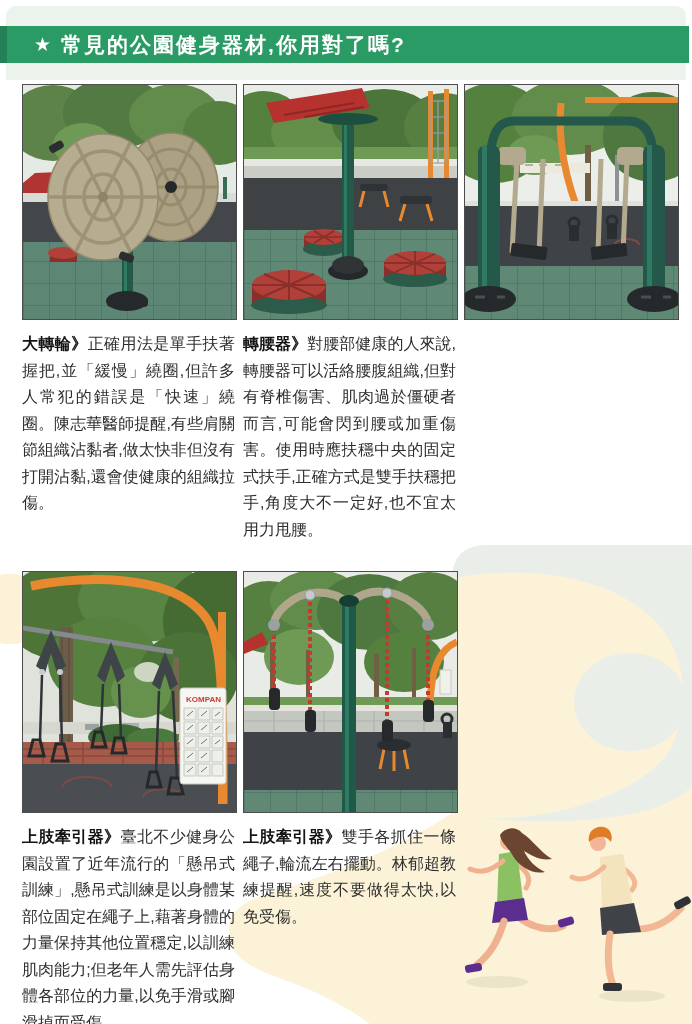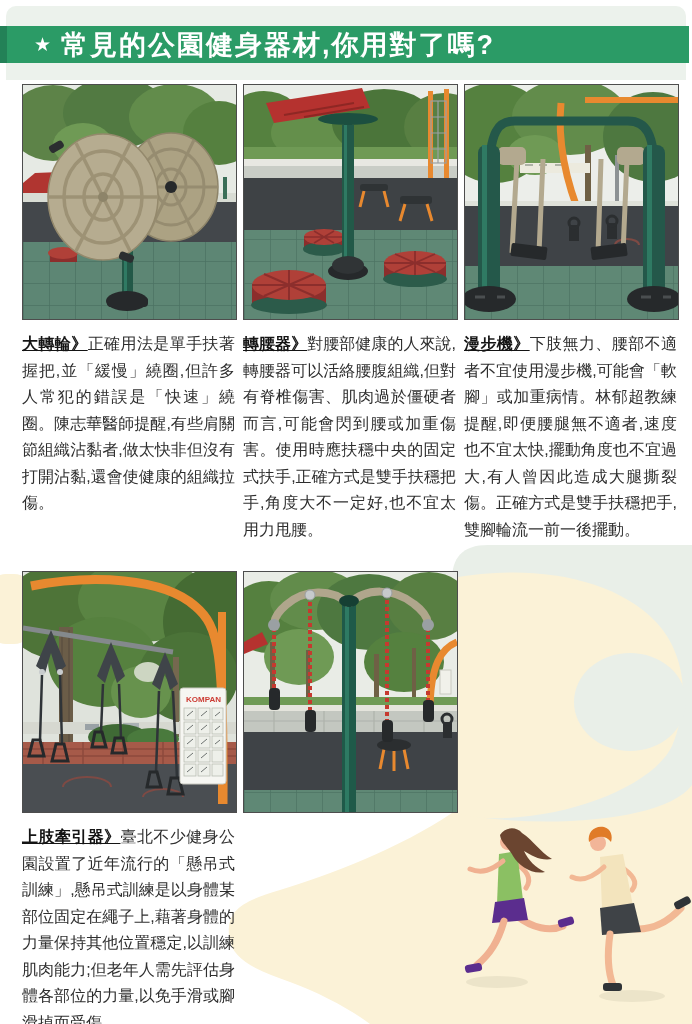--- a/index.html
+++ b/index.html
@@ -12,34 +12,34 @@
   .header-strip{
     position:absolute;left:6px;right:6px;top:6px;height:74px;
     background:#ECF2EC;border-radius:10px 10px 0 0;z-index:1;
   }
   .banner{
     position:absolute;left:0;top:26px;width:689px;height:37px;
     background:#2B9B66;z-index:2;display:flex;align-items:center;
   }
   .banner .edge{position:absolute;left:0;top:0;bottom:0;width:7px;background:#238157;}
   .banner .star{color:#ffffff;font-size:19px;margin:0 10px 0 34px;}
-  .banner .title{color:#ffffff;font-size:27px;font-weight:bold;letter-spacing:2px;}
+  .banner .title{color:#ffffff;font-size:21px;font-weight:bold;letter-spacing:2px;}
   
   .decor{position:absolute;left:0;top:530px;width:692px;height:494px;z-index:0;}
   
   .col{position:absolute;width:213px;z-index:2;}
   .r1{top:84px;} .r2{top:571px;}
   .c1{left:22px;} .c2{left:243px;} .c3{left:464px;}
   .photo{display:block;border:1px solid #4d4d4d;background:#e8ebe6;}
   .caption{
     margin:11px 0 0 0;width:213px;
     font-size:16px;line-height:26.5px;color:#2E2E2E;
     text-align:justify;text-justify:inter-ideograph;
   }
-  .caption b{color:#141414;text-decoration:underline;}
+  .caption b{color:#141414;}
 </style>
 </head>
 <body>
 
 <div class="header-strip"></div>
 <div class="banner">
   <span class="edge"></span>
   <span class="star">★</span>
   <span class="title">常見的公園健身器材,你用對了嗎?</span>
 </div>
@@ -241,21 +241,20 @@
     <rect x="33" y="62" width="28" height="18" rx="5" fill="#b3a98f"></rect>
     <rect x="152" y="62" width="28" height="18" rx="5" fill="#b3a98f"></rect>
     <rect x="13" y="60" width="22" height="152" rx="8" fill="#24584a"></rect>
     <rect x="17" y="60" width="5" height="152" fill="#2f7a63"></rect>
     <rect x="178" y="60" width="22" height="152" rx="8" fill="#24584a"></rect>
     <rect x="182" y="60" width="5" height="152" fill="#2f7a63"></rect>
     <ellipse cx="24" cy="214" rx="27" ry="13" fill="#26292b"></ellipse>
     <ellipse cx="189" cy="214" rx="27" ry="13" fill="#26292b"></ellipse>
     <path d="M10,212 h10 M32,212 h8 M176,212 h10 M198,212 h8" stroke="#4a4e50" stroke-width="3"></path>
   </svg>
-  <p class="caption"><b>漫步機》</b><span>下肢無力、腰部不適者不宜使用漫步機,可能會「軟腳」或加重病情。林郁超教練提醒,即便腰腿無不適者,速度也不宜太快,擺動角度也不宜過大,有人曾因此造成大腿撕裂傷。正確方式是雙手扶穩把手,雙腳輪流一前一後擺動。</span></p>
 </div>
 
 <div class="col r2 c1">
   <svg class="photo" width="213" height="240" viewBox="0 0 213 240" xmlns="http://www.w3.org/2000/svg">
     <rect width="213" height="240" fill="#dfe3dc"></rect>
     <ellipse cx="40" cy="40" rx="60" ry="48" fill="#4e7438"></ellipse>
     <ellipse cx="120" cy="28" rx="65" ry="42" fill="#5a8443"></ellipse>
     <ellipse cx="195" cy="50" rx="55" ry="55" fill="#456b33"></ellipse>
     <ellipse cx="80" cy="90" rx="55" ry="45" fill="#56813f"></ellipse>
     <ellipse cx="165" cy="105" rx="50" ry="45" fill="#4b7338"></ellipse>
@@ -371,13 +370,14 @@
     <rect x="98" y="30" width="14" height="210" fill="#1f5a49"></rect>
     <rect x="101" y="30" width="4" height="210" fill="#2e7a63"></rect>
     <path d="M105,32 C88,16 60,17 42,33 C35,39 31,44 30,51" stroke="#b0a68c" stroke-width="8" fill="none"></path>
     <path d="M105,32 C122,15 150,16 170,32 C178,38 183,44 184,51" stroke="#b0a68c" stroke-width="8" fill="none"></path>
     <ellipse cx="105" cy="29" rx="10" ry="6" fill="#163f33"></ellipse>
     <circle cx="66" cy="23" r="5" fill="#c6cacc" stroke="#9a9fa2"></circle>
     <circle cx="143" cy="21" r="5" fill="#c6cacc" stroke="#9a9fa2"></circle>
     <circle cx="30" cy="53" r="6" fill="#9aa0a3"></circle>
     <circle cx="184" cy="53" r="6" fill="#9aa0a3"></circle>
   </svg>
+  <p class="caption"><b>上肢牽引器》</b><span>雙手各抓住一條繩子,輪流左右擺動。林郁超教練提醒,速度不要做得太快,以免受傷。</span></p>
 </div>
 
 </body></html>

